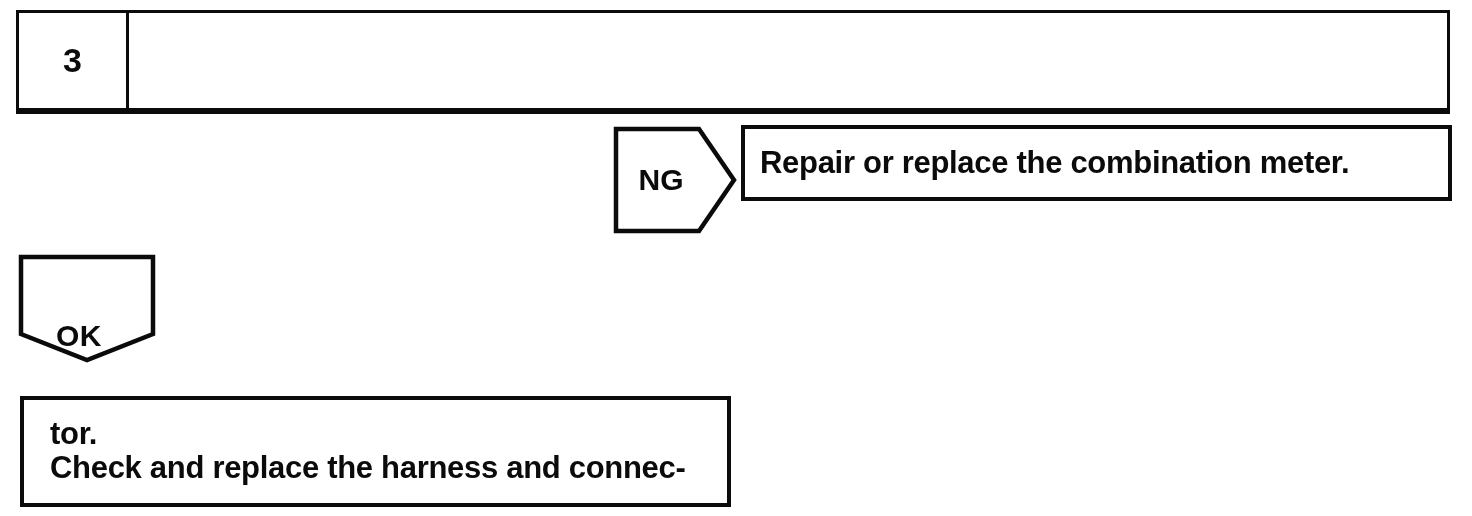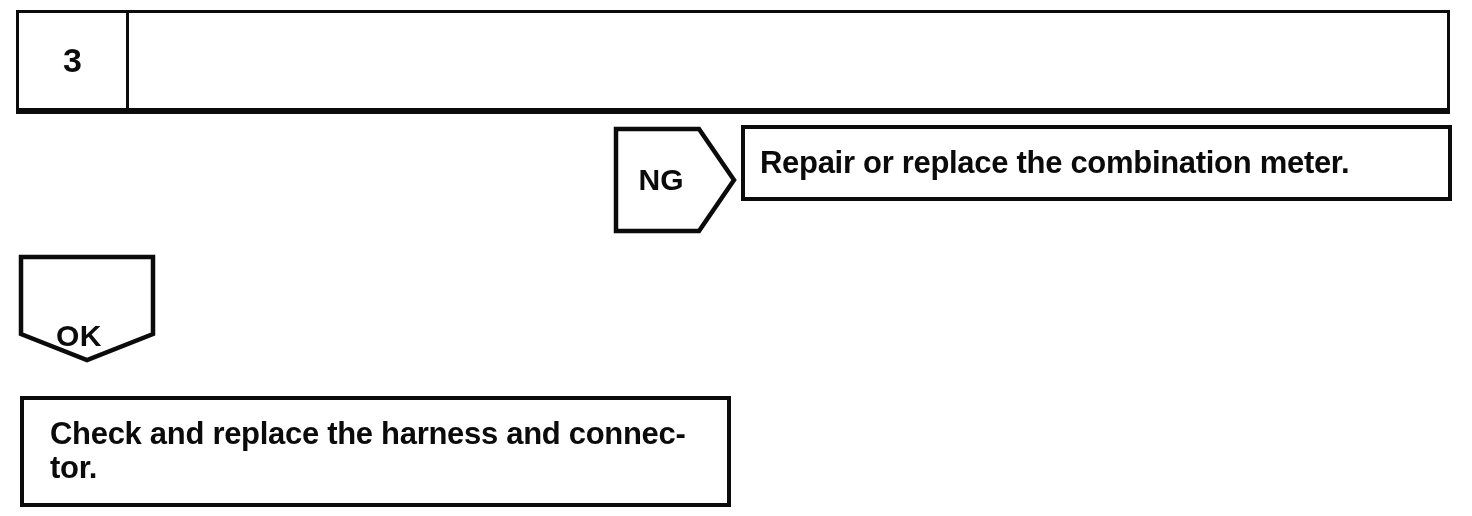--- a/index.html
+++ b/index.html
@@ -152,17 +152,17 @@
   <div class="ng-action-box">
     <span>Repair or replace the combination meter.</span>
   </div>
 
   <svg class="ok-shape" viewBox="0 0 138 110" xmlns="http://www.w3.org/2000/svg">
     <polygon class="shape-poly" points="3,3 135,3 135,80 69,106 3,80"></polygon>
   </svg>
   <div class="ok-label">OK</div>
 
   <div class="ok-action-box">
+    <div>tor.</div>
     <div>Check and replace the harness and connec-</div>
-    <div>tor.</div>
   </div>
 
 </div>
 
 </body></html>

